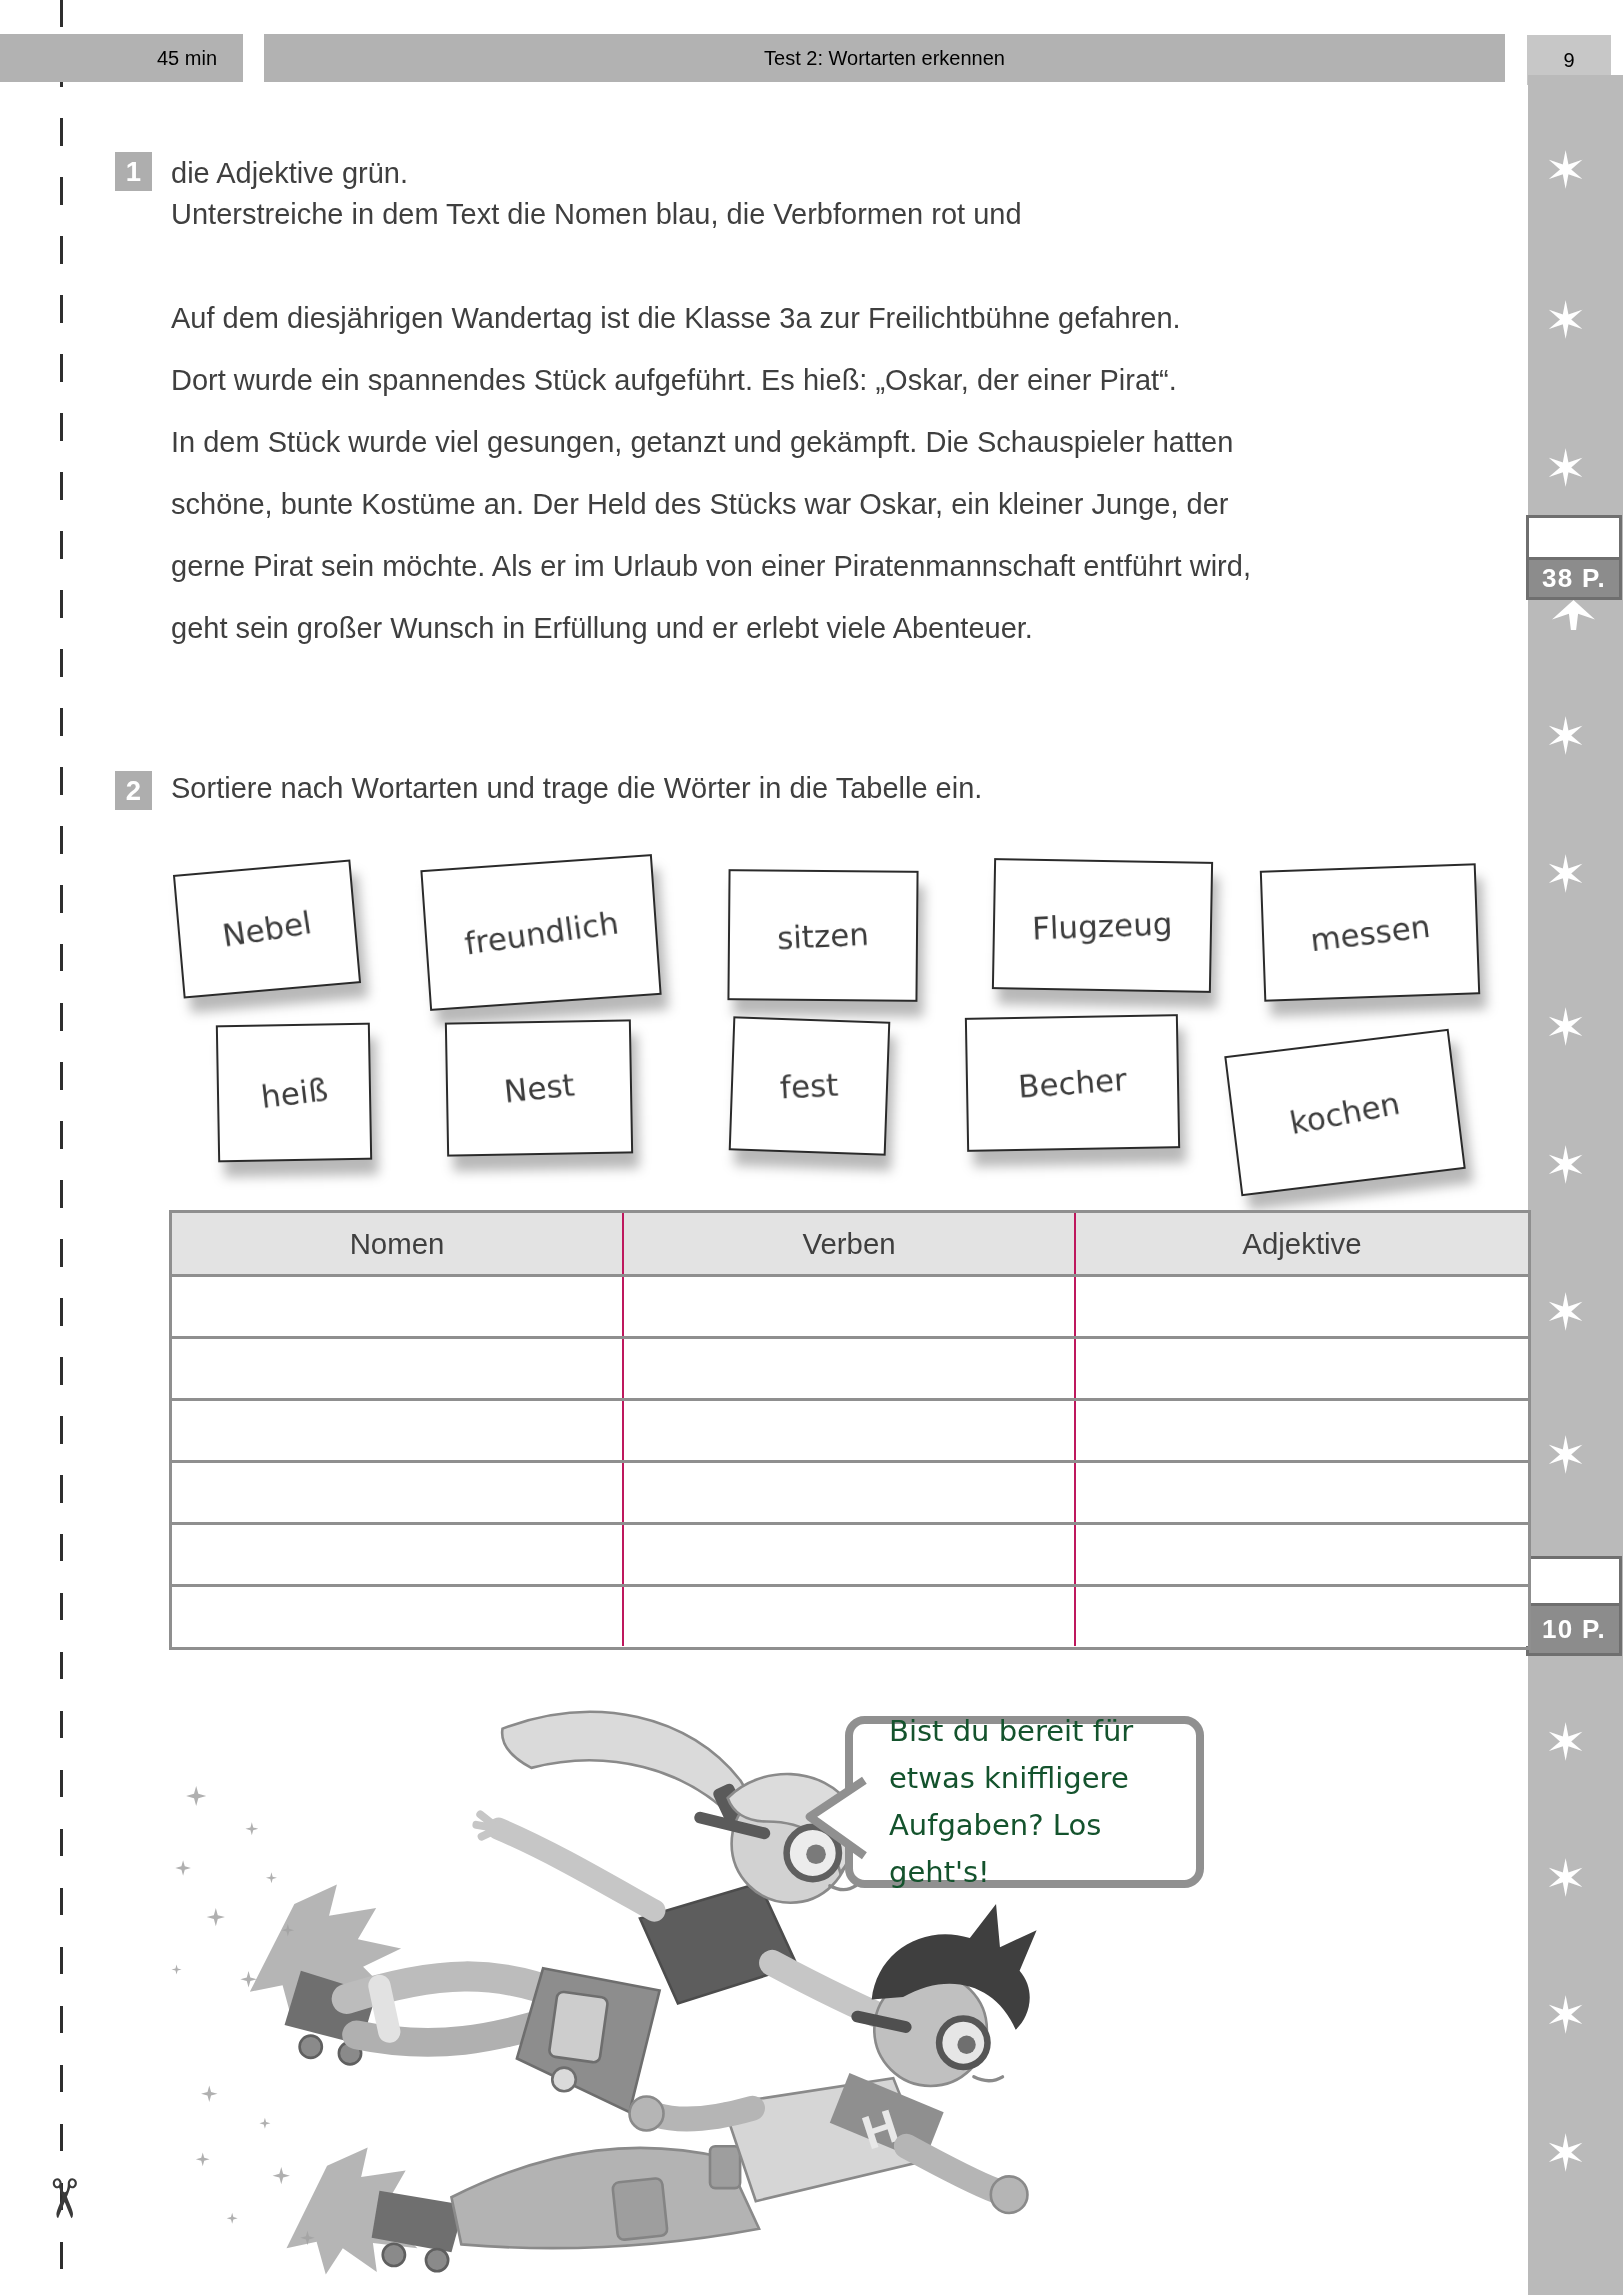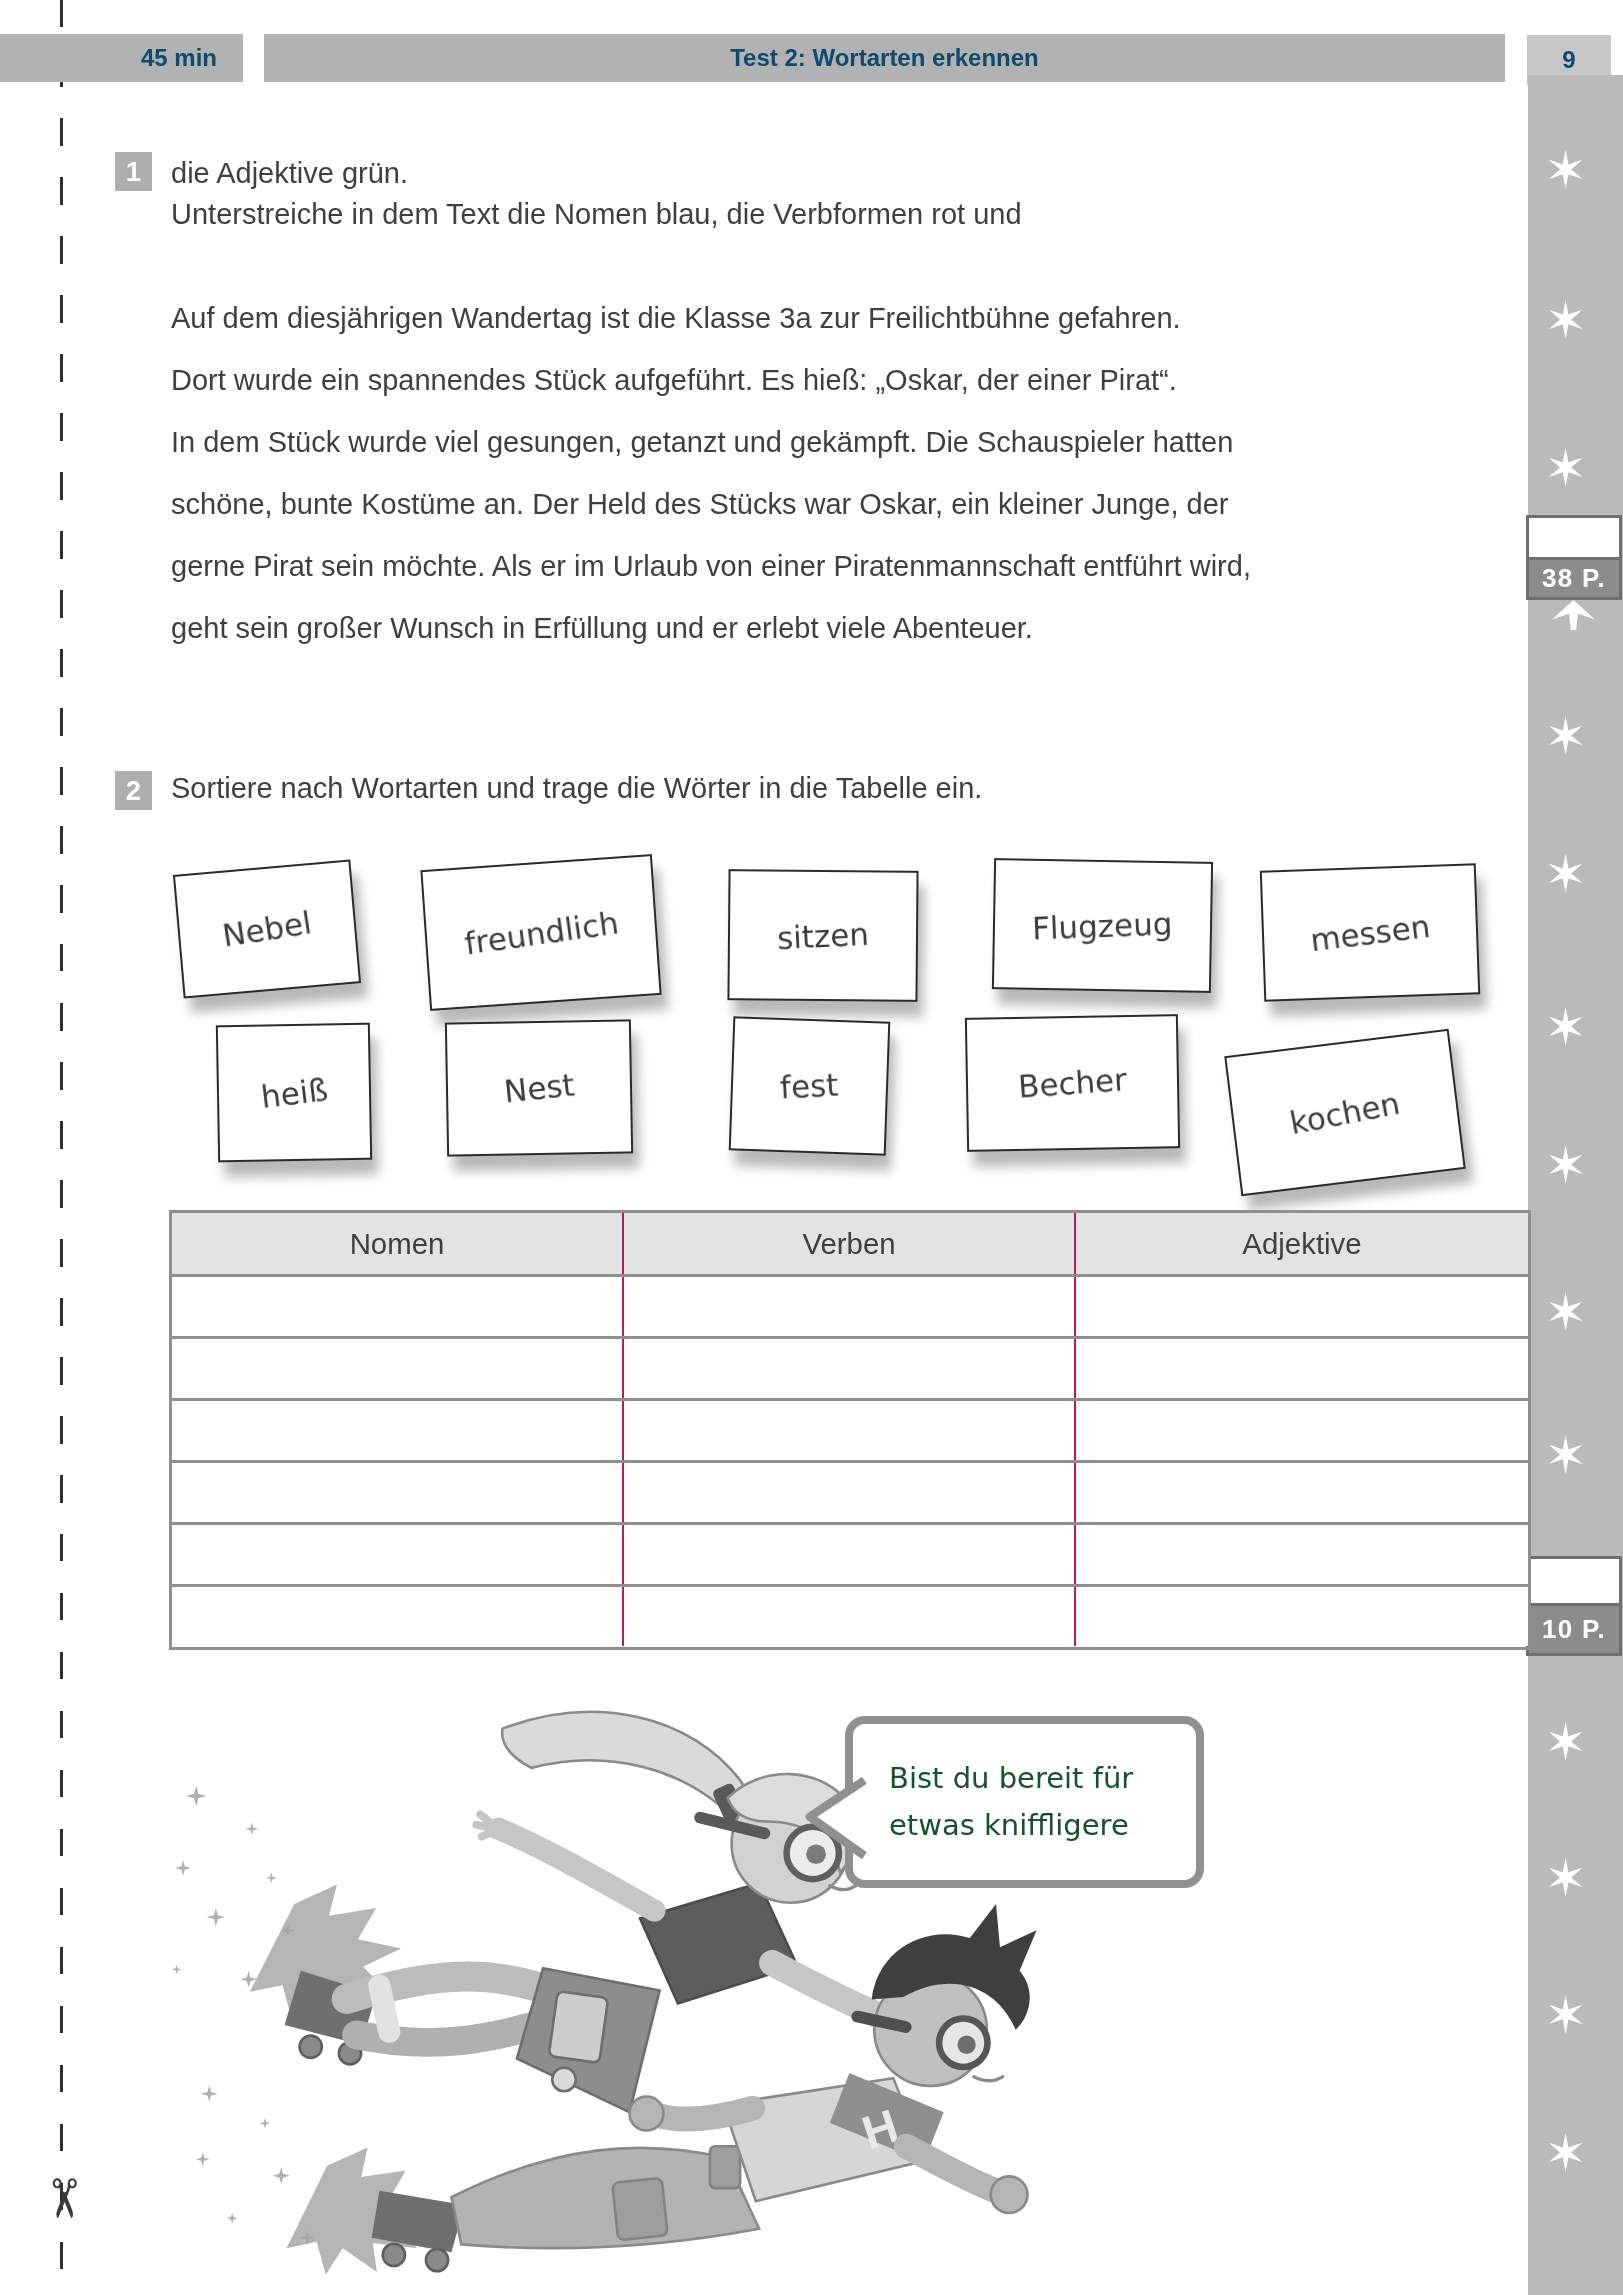--- a/index.html
+++ b/index.html
@@ -10,22 +10,22 @@
   }
 
   
   .cut-line { position:absolute; left:60px; top:0; width:3.3px; height:2295px;
     background:repeating-linear-gradient(to bottom,#2e2e2e 0 27.5px,transparent 27.5px 59px); }
   .scissors { position:absolute; left:31px; top:2166px; width:65px; height:65px;
     font-family:"DejaVu Sans",sans-serif; font-size:54px; color:#3a3a3a;
     display:flex; align-items:center; justify-content:center; transform:rotate(90deg); }
 
   
-  .hdr { position:absolute; background:#b2b2b2; color:#0c4a6e; font-weight:bold;
-    font-size:24px; display:flex; align-items:center; }
+  .hdr { position:absolute; background:#b2b2b2; color:#000000; font-weight:normal;
+    font-size:20px; display:flex; align-items:center; }
   .hdr-duration { left:0; top:34px; width:243px; height:48px; justify-content:flex-end; padding-right:26px; }
   .hdr-title { left:264px; top:34px; width:1241px; height:48px; justify-content:center; }
   .hdr-page { left:1527px; top:35px; width:84px; height:50px; background:#c7c7c7; justify-content:center; }
 
   
   .sidebar { position:absolute; left:1528px; top:75px; width:96px; height:2220px; background:#bababa; }
   .star { position:absolute; left:-10.5px; width:96px; text-align:center; color:#ffffff;
     font-family:"DejaVu Sans",sans-serif; font-size:51px; line-height:51px; transform:translateY(-50%); }
   .pts-block { position:absolute; left:-2px; width:96px; }
   .pts-input { background:#ffffff; border:3.3px solid #6f6f6f; border-bottom:none; width:96px; }
@@ -184,20 +184,21 @@
   <div class="trow trow-body">
     <div class="tcell"></div>
     <div class="tcell"></div>
     <div class="tcell"></div>
   </div>
 </div>
 
 <div class="bubble">
   <div>Bist du bereit für</div>
   <div>etwas kniffligere</div>
+  <div>Aufgaben? Los geht's!</div>
 </div>
 <svg class="bubble-tail" width="65" height="86" viewBox="0 0 100 132">
   <path d="M96 8 L12 64 L96 124" fill="#ffffff" stroke="#909090" stroke-width="13" stroke-linejoin="round"></path>
 </svg>
 
 <svg class="illu" width="1152" height="597" viewBox="0 0 1760 912">
   <defs>
     <path id="spk" d="M0,-14 L3,-3 L14,0 L3,3 L0,14 L-3,3 L-14,0 L-3,-3 Z"></path>
   </defs>
 

